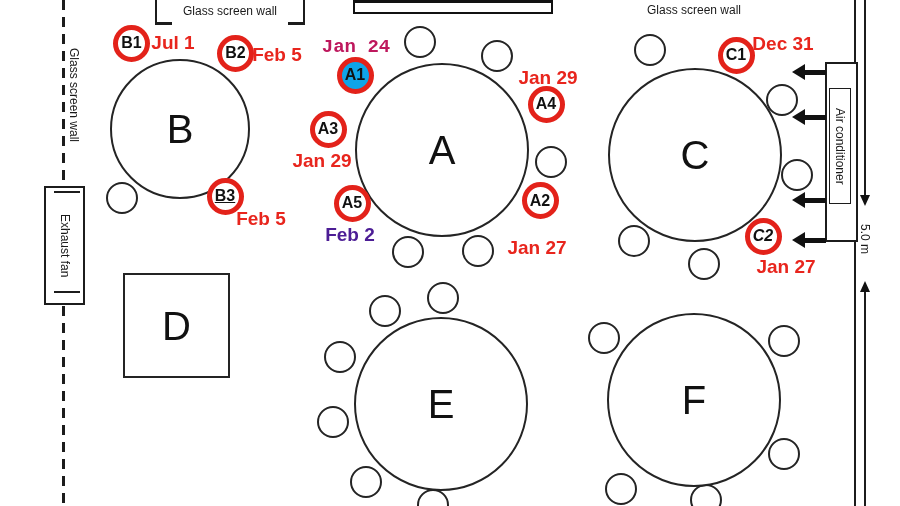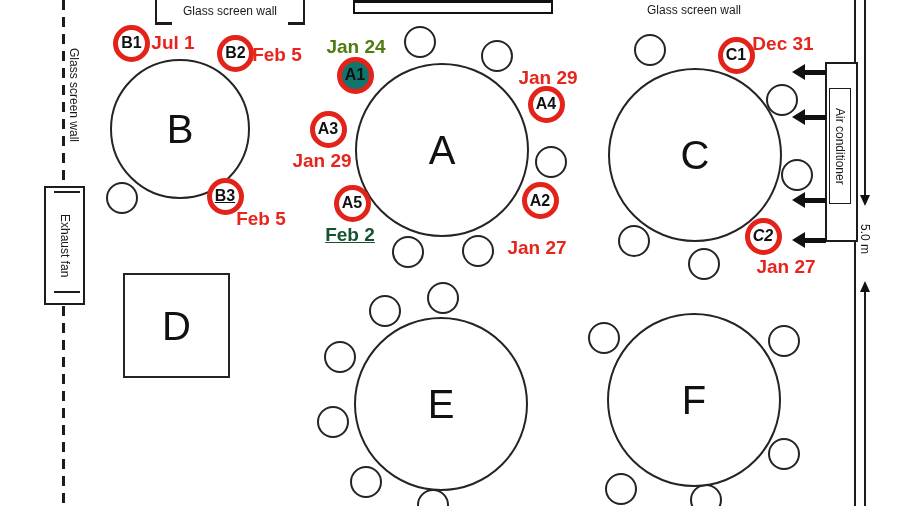--- a/index.html
+++ b/index.html
@@ -130,40 +130,40 @@
         <span class="table-letter">D</span>
       </div>
       <div class="table-circle" style="left: 354px; top: 317px; height: 170px; width: 170px;">
         <span class="table-letter">E</span>
       </div>
       <div class="table-circle" style="left: 607px; top: 313px; height: 170px; width: 170px;">
         <span class="table-letter">F</span>
       </div>
     </div>
   <div id="case-layer">
-      <div class="case-marker" style="left: 336.5px; top: 56.5px; border: 5px solid rgb(227, 34, 26); background: #0f766e;">
+      <div class="case-marker" style="left: 336.5px; top: 56.5px; border: 5px solid rgb(227, 34, 26); background: #0ea5e9;">
         <span>A1</span>
       </div>
-      <div class="case-date" style="left: 356px; top: 47px; color: #4d7c0f;">Jan 24</div>
+      <div class="case-date" style="left: 356px; top: 47px; color: #be185d; font-family: Liberation Mono, monospace;">Jan 24</div>
       <div class="case-marker" style="left: 521.5px; top: 182px; border: 5px solid rgb(227, 34, 26);">
         <span>A2</span>
       </div>
       <div class="case-date" style="left: 537px; top: 248px; color: rgb(232, 37, 29);">Jan 27</div>
       <div class="case-marker" style="left: 309.5px; top: 110.5px; border: 5px solid rgb(227, 34, 26);">
         <span>A3</span>
       </div>
       <div class="case-date" style="left: 322px; top: 161px; color: rgb(232, 37, 29);">Jan 29</div>
       <div class="case-marker" style="left: 527.5px; top: 85.5px; border: 5px solid rgb(227, 34, 26);">
         <span>A4</span>
       </div>
       <div class="case-date" style="left: 548px; top: 78px; color: rgb(232, 37, 29);">Jan 29</div>
       <div class="case-marker" style="left: 333.5px; top: 184.5px; border: 5px solid rgb(227, 34, 26);">
         <span>A5</span>
       </div>
-      <div class="case-date" style="left: 350px; top: 235px; color: #14532d; text-decoration: underline;">Feb 2</div>
+      <div class="case-date" style="left: 350px; top: 235px; color: #4c1d95;">Feb 2</div>
       <div class="case-marker" style="left: 113px; top: 24.5px; border: 5px solid rgb(227, 34, 26);">
         <span>B1</span>
       </div>
       <div class="case-date" style="left: 173px; top: 43px; color: rgb(232, 37, 29);">Jul 1</div>
       <div class="case-marker" style="left: 217px; top: 34.5px; border: 5px solid rgb(227, 34, 26);">
         <span>B2</span>
       </div>
       <div class="case-date" style="left: 277px; top: 55px; color: rgb(232, 37, 29);">Feb 5</div>
       <div class="case-marker" style="left: 206.5px; top: 177.5px; border: 5px solid rgb(227, 34, 26); text-decoration: underline;">
         <span>B3</span>

